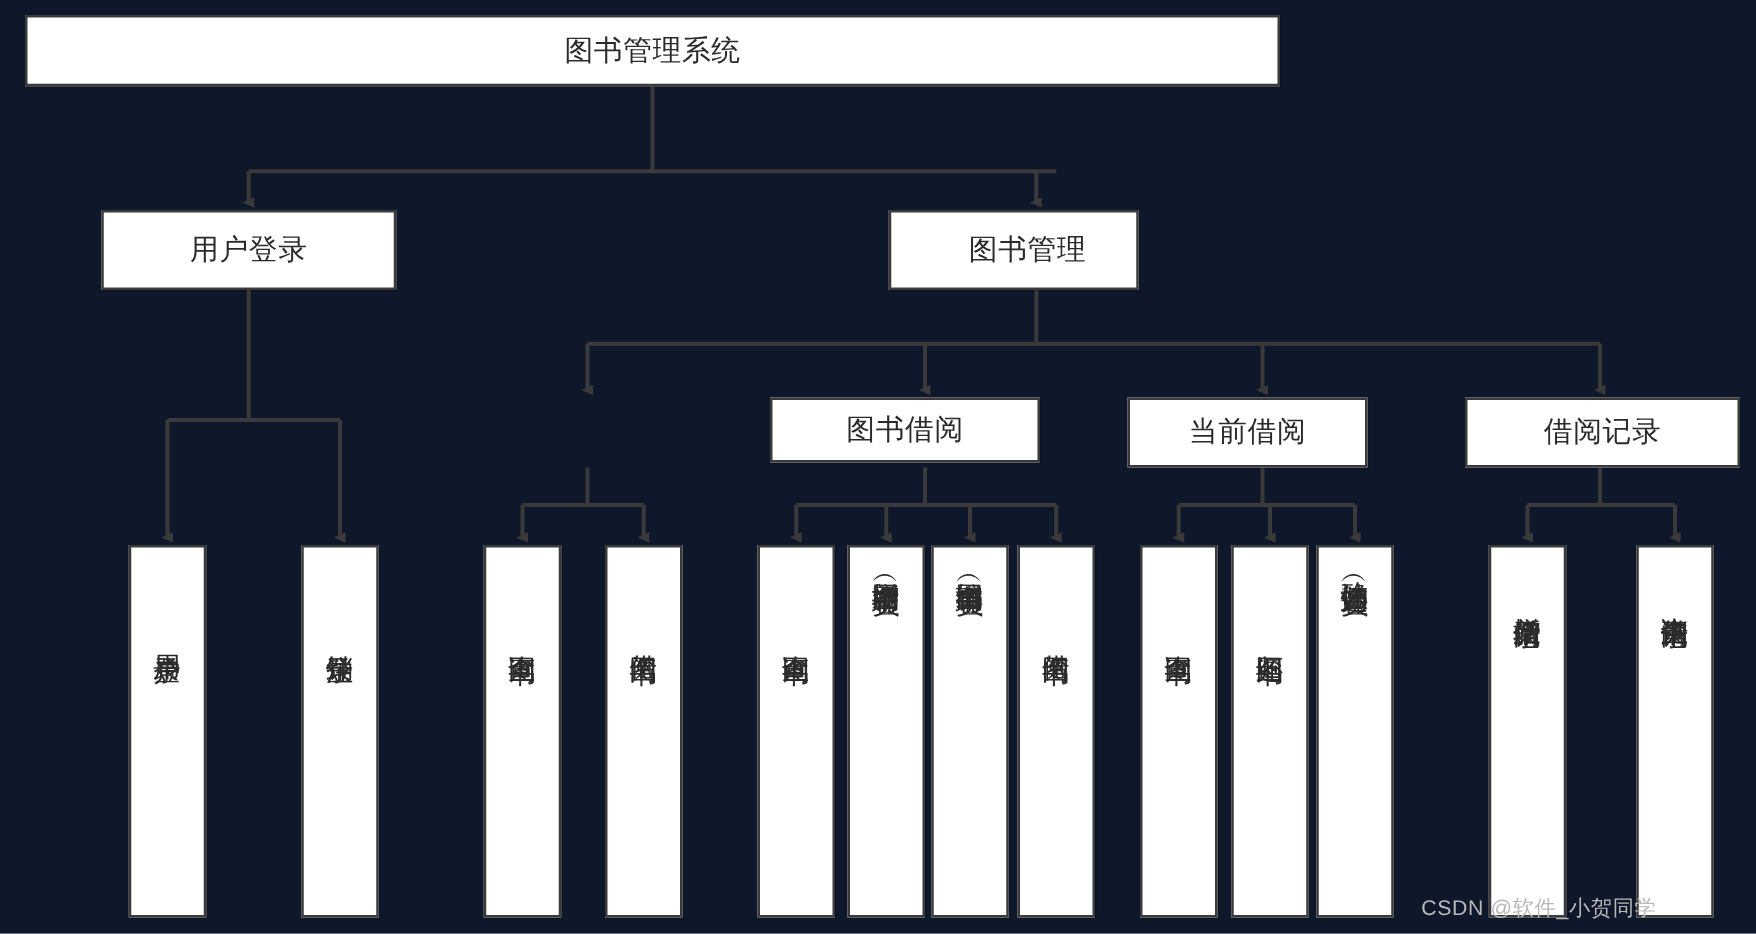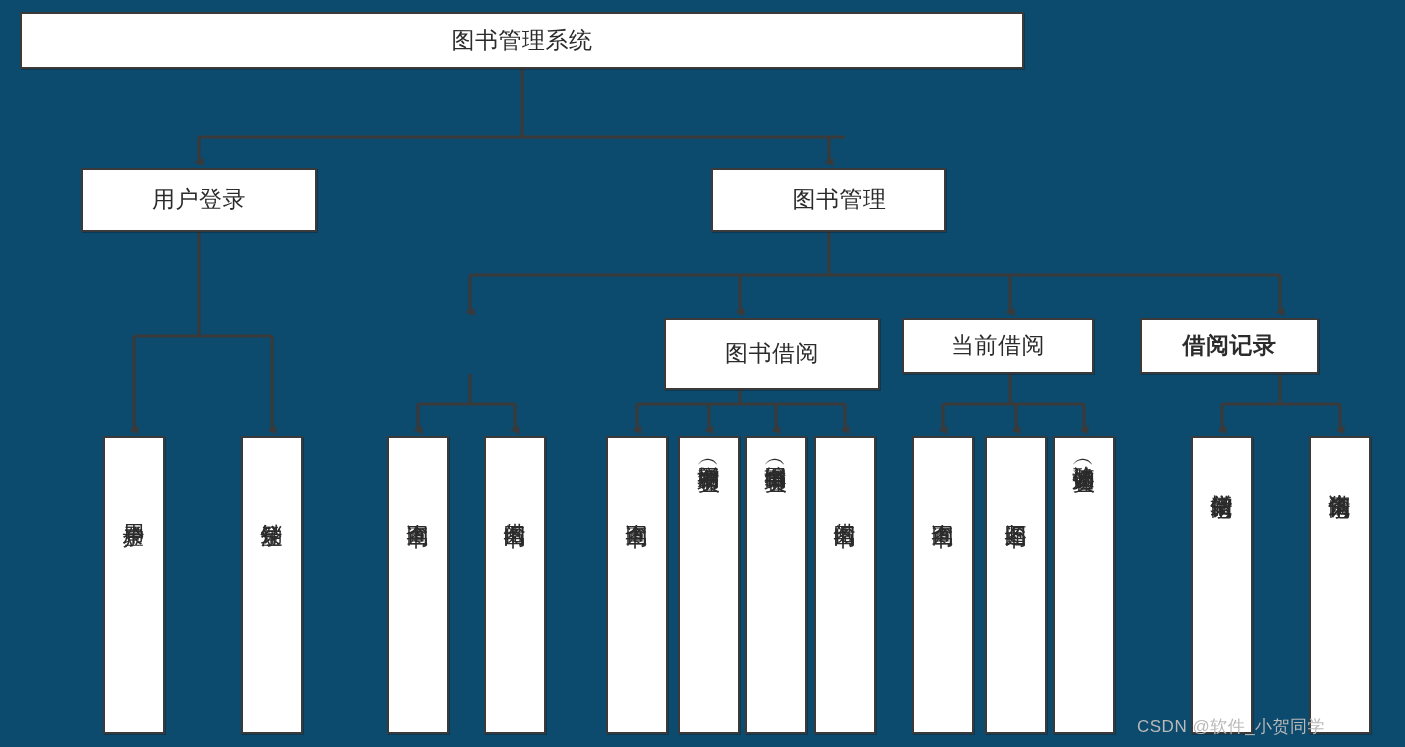--- a/index.html
+++ b/index.html
@@ -7,21 +7,21 @@
     padding: 0;
     background: #ffffff;
   }
   body {
     font-family: "Liberation Sans", "DejaVu Sans", sans-serif;
   }
   #canvas {
     position: relative;
     width: 1405px;
     height: 747px;
-    background: #0c4a6e;
+    background: #0f172a;
     overflow: hidden;
   }
   svg.edges {
     position: absolute;
     left: 0;
     top: 0;
     width: 1405px;
     height: 747px;
     pointer-events: none;
   }
@@ -126,31 +126,31 @@
     </g>
   </svg>
 
   <div class="node horizontal" style="left:20px;top:12px;width:1004px;height:57px;">
     <span class="label">图书管理系统</span>
   </div>
 
   <div class="node horizontal" style="left:81px;top:168px;width:236px;height:64px;">
     <span class="label">用户登录</span>
   </div>
-  <div class="node horizontal" style="left:711px;top:168px;width:235px;height:64px;padding-left:22px;">
+  <div class="node horizontal" style="left:711px;top:168px;width:200px;height:64px;padding-left:22px;">
     <span class="label">图书管理</span>
   </div>
 
-  <div class="node horizontal" style="left:664px;top:318px;width:216px;height:72px;">
+  <div class="node horizontal" style="left:616px;top:318px;width:216px;height:52px;">
     <span class="label">图书借阅</span>
   </div>
   <div class="node horizontal" style="left:902px;top:318px;width:192px;height:56px;">
     <span class="label">当前借阅</span>
   </div>
-  <div class="node horizontal" style="left:1140px;top:318px;width:179px;height:56px;font-weight:bold;">
+  <div class="node horizontal" style="left:1172px;top:318px;width:220px;height:56px;">
     <span class="label">借阅记录</span>
   </div>
 
   <div class="node vertical mid" style="left:103px;top:436px;width:62px;height:298px;">
     <span class="label">用户登录</span>
   </div>
   <div class="node vertical mid" style="left:241px;top:436px;width:62px;height:298px;">
     <span class="label">注销登录</span>
   </div>
   <div class="node vertical mid" style="left:387px;top:436px;width:62px;height:298px;">

